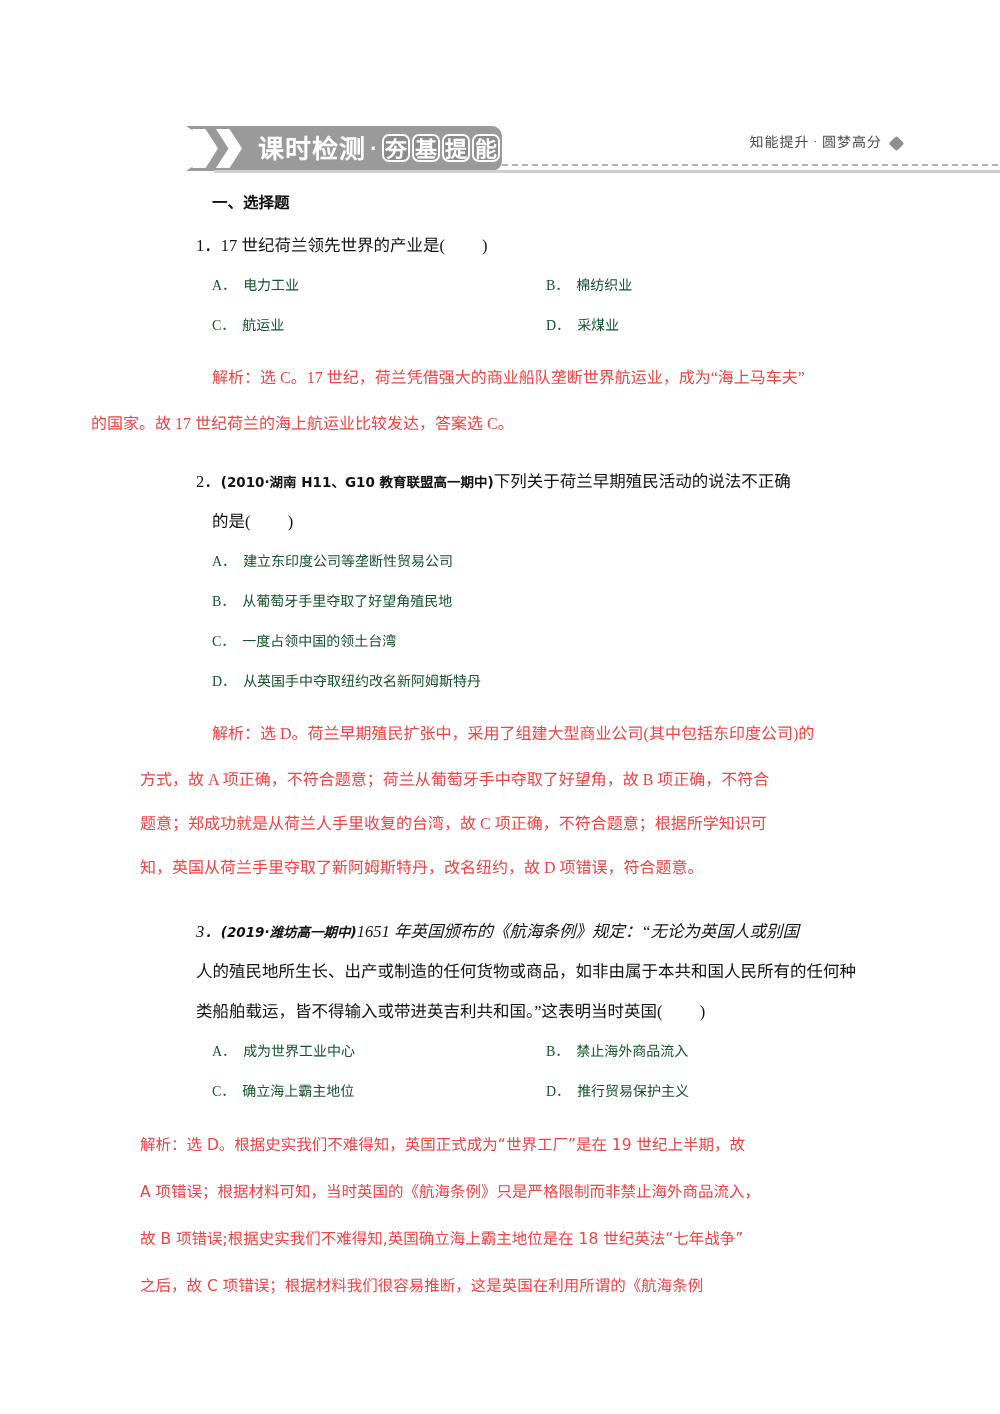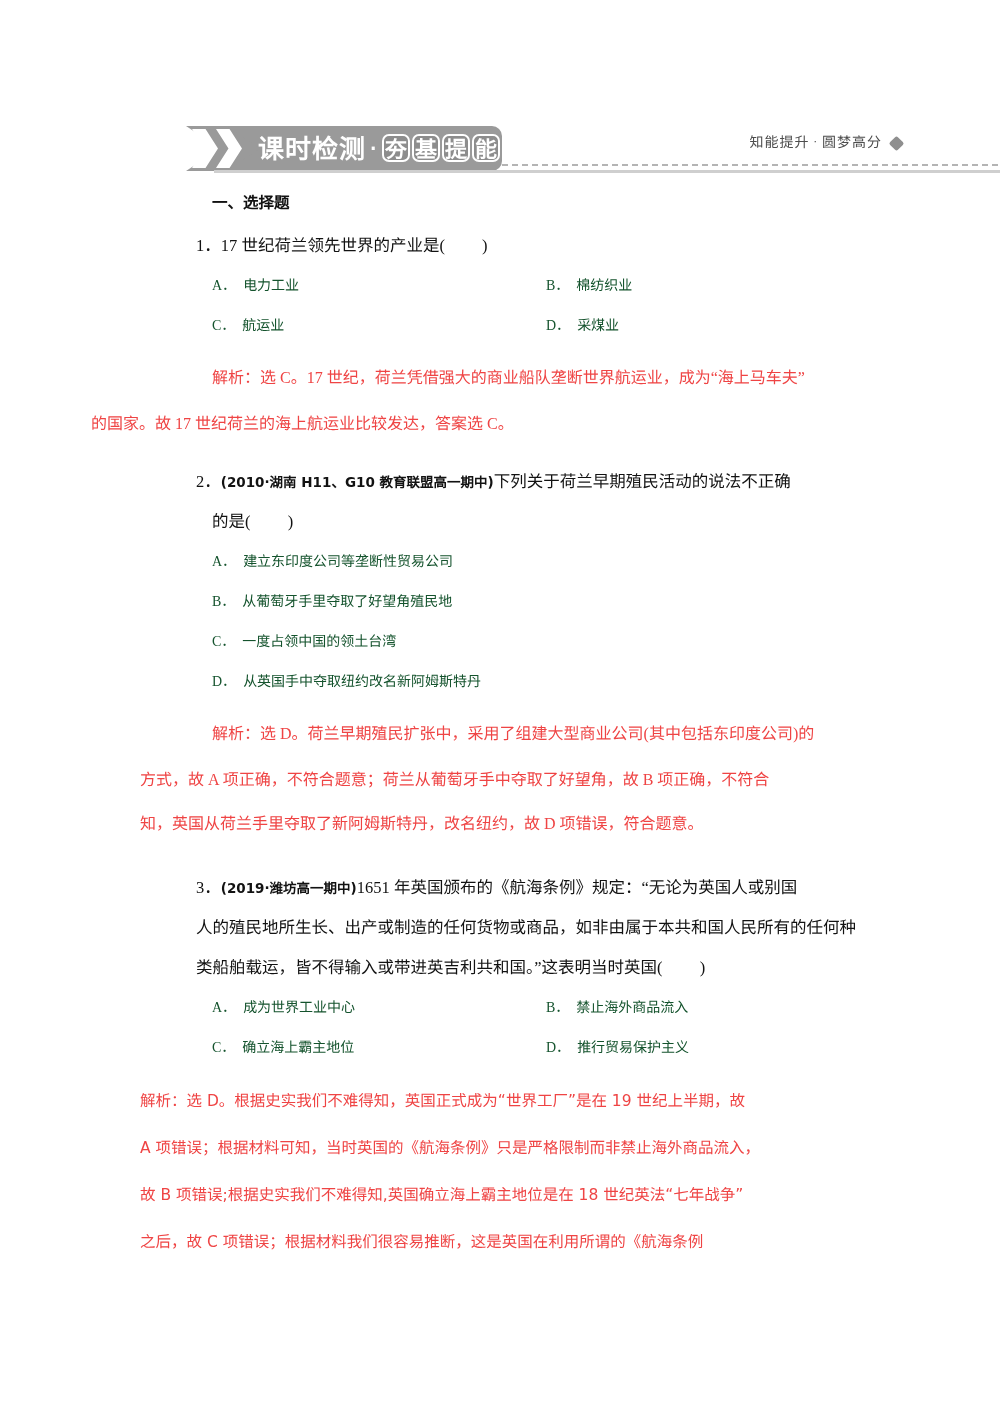--- a/index.html
+++ b/index.html
@@ -296,28 +296,29 @@
           <div class="opt" style="width:100%"><span class="lab">D．</span><span>从英国手中夺取纽约改名新阿姆斯特丹</span></div>
         </div>
       </div>
 
       <div class="gap-s"></div>
       <div class="expl">
         <div>解析：选 D。荷兰早期殖民扩张中，采用了组建大型商业公司(其中包括东印度公司)的</div>
       </div>
       <div class="expl" style="padding-left:140px;">
         <div>方式，故 A 项正确，不符合题意；荷兰从葡萄牙手中夺取了好望角，故 B 项正确，不符合</div>
+        <div>题意；郑成功就是从荷兰人手里收复的台湾，故 C 项正确，不符合题意；根据所学知识可</div>
         <div>知，英国从荷兰手里夺取了新阿姆斯特丹，改名纽约，故 D 项错误，符合题意。</div>
       </div>
     </div>
 
     <div class="gap-l"></div>
 
     <div class="qblock">
-      <div class="qline" style="padding-right:60px;"><span class="num">3</span><span>．</span><span class="src">(2019·潍坊高一期中)</span><span>1651 年英国颁布的《航海条例》规定：“无论为英国人或别国</span></div>
+      <div class="qline" style="padding-right:60px;font-style:italic;"><span class="num">3</span><span>．</span><span class="src">(2019·潍坊高一期中)</span><span>1651 年英国颁布的《航海条例》规定：“无论为英国人或别国</span></div>
       <div class="qline" style="padding-left:196px;padding-right:118px;">人的殖民地所生长、出产或制造的任何货物或商品，如非由属于本共和国人民所有的任何种</div>
       <div class="qline" style="padding-left:196px;padding-right:118px;"><span>类船舶载运，皆不得输入或带进英吉利共和国。”这表明当时英国(</span><span class="blank">&nbsp;&nbsp;&nbsp;</span><span>)</span></div>
 
       <div class="opts">
         <div class="optrow">
           <div class="opt"><span class="lab">A．</span><span>成为世界工业中心</span></div>
           <div class="opt"><span class="lab">B．</span><span>禁止海外商品流入</span></div>
         </div>
         <div class="optrow">
           <div class="opt"><span class="lab">C．</span><span>确立海上霸主地位</span></div>

